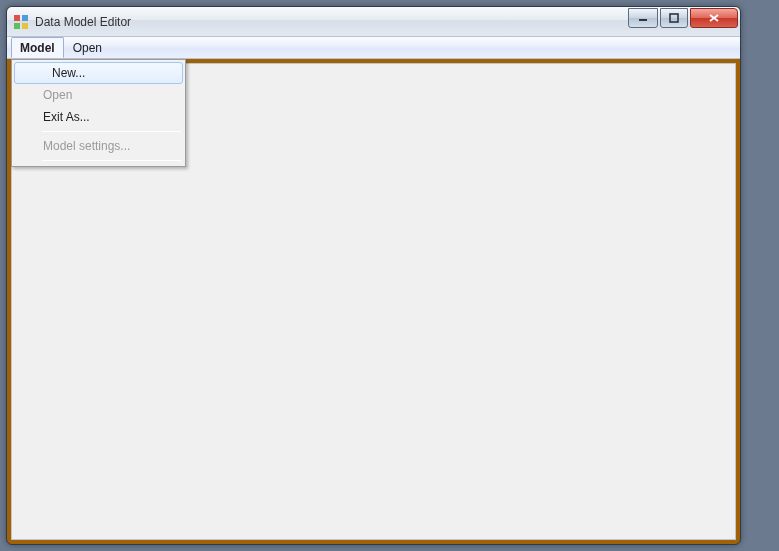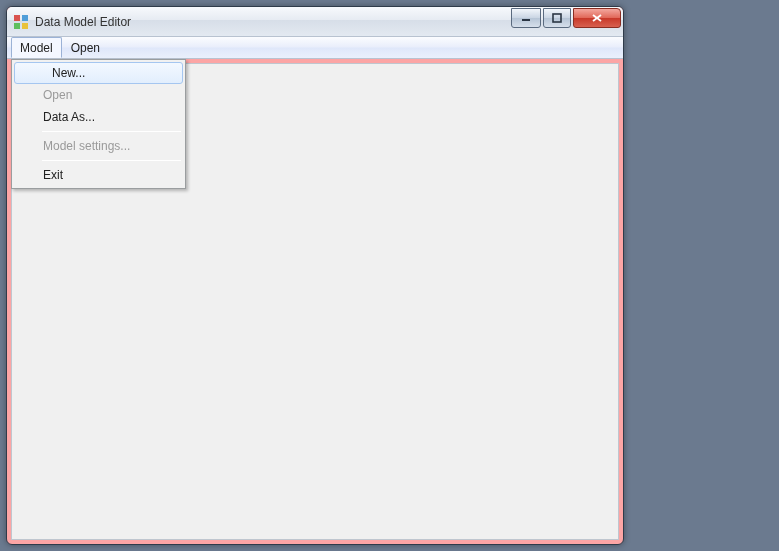--- a/index.html
+++ b/index.html
@@ -1,20 +1,20 @@
 <!DOCTYPE html>
 <html><head>
 <meta charset="utf-8">
 <style>
   * { box-sizing: border-box; margin: 0; padding: 0; font-family: "Segoe UI", Tahoma, sans-serif; }
   body { background: #6b7a8f; width: 779px; height: 551px; overflow: hidden; }
 
   .window {
-    position: absolute; left: 6px; top: 6px; width: 618px; height: 539px;
-    background: #fca5a5;
+    position: absolute; left: 6px; top: 6px; width: 735px; height: 539px;
+    background: #a16207;
     border: 1px solid #2f3b4a;
     border-radius: 6px;
     box-shadow: 0 0 6px rgba(0,0,0,.35);
     display: flex; flex-direction: column;
   }
 
   .titlebar {
     height: 30px;
     background: linear-gradient(to bottom, #f7f9fc 0%, #e6ebf2 45%, #d7dee8 46%, #e3e9f1 100%);
     border-bottom: 1px solid #b8c2d0;
@@ -55,20 +55,21 @@
     font-size: 12px; color: #222;
   }
   .menu-item {
     padding: 0 8px; display:flex; align-items:center;
     border: 1px solid transparent; border-radius: 2px 2px 0 0;
   }
   .menu-item.open {
     background: #f4f7ff;
     border-color: #9bb2d6;
     border-bottom-color: #f4f7ff;
+    font-weight: bold;
   }
 
   .client-area {
     flex: 1; margin: 4px; background: #f0f0f0; border: 1px solid #bfc6cf; position: relative;
   }
 
   .dropdown {
     position: absolute; left: 4px; top: 52px;
     width: 175px;
     background: #f1f1f1;
@@ -143,25 +144,22 @@
   <div class="client-area"></div>
 
   <div class="dropdown">
     <div class="dd-item highlight">
       <span>New...</span>
     </div>
     <div class="dd-item disabled">
       <span>Open</span>
     </div>
     <div class="dd-item">
-      <span>Data As...</span>
+      <span>Exit As...</span>
     </div>
     <div class="dd-sep"></div>
     <div class="dd-item disabled">
       <span>Model settings...</span>
     </div>
     <div class="dd-sep"></div>
-    <div class="dd-item">
-      <span>Exit</span>
-    </div>
   </div>
 
 </div>
 
 </body></html>

